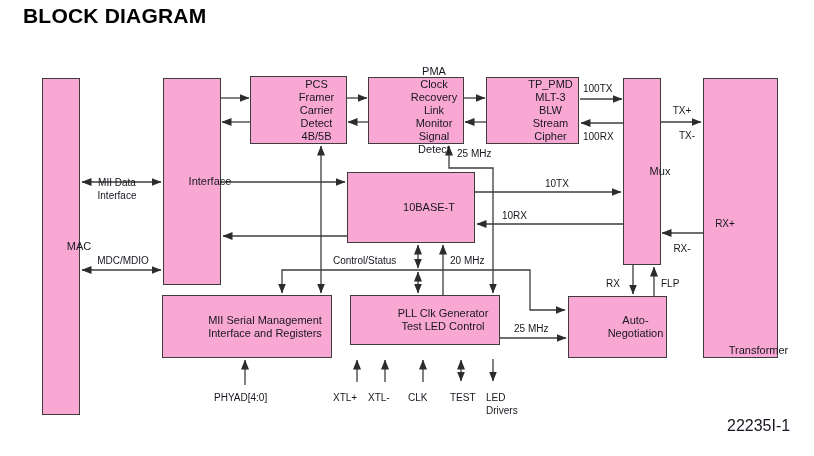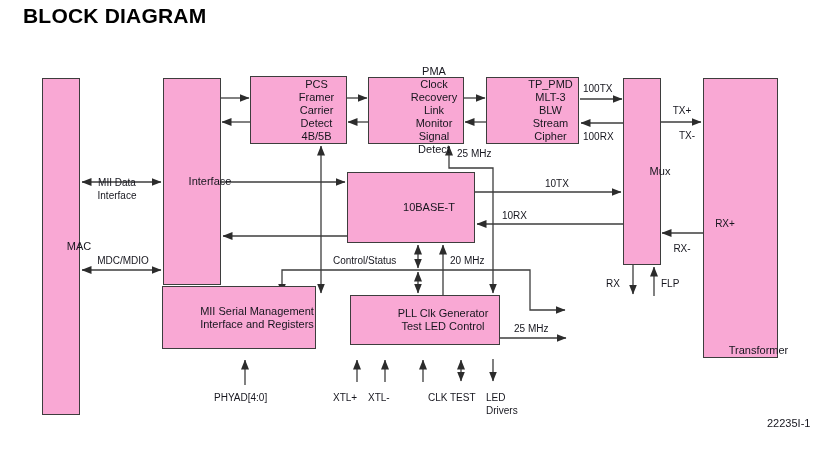--- a/index.html
+++ b/index.html
@@ -6,21 +6,21 @@
   #stage{position:relative;width:814px;height:456px;background:#fff;overflow:hidden;
          font-family:"Liberation Sans", sans-serif;}
   .title{position:absolute;left:23px;top:4px;font-size:21px;font-weight:bold;color:#000;
          letter-spacing:0.2px;z-index:4;}
   svg.wires{position:absolute;left:0;top:0;z-index:1;}
   .box{position:absolute;box-sizing:border-box;border:1.3px solid #3d3d3d;background:#f9a8d4;
        display:flex;flex-direction:column;align-items:center;justify-content:center;
        text-align:center;font-size:11px;line-height:13px;color:#16161e;z-index:2;padding-left:36px;}
   .lbl{position:absolute;font-size:10px;line-height:13px;color:#16161e;z-index:3;white-space:nowrap;}
   .lbl.c{text-align:center;}
-  .figid{position:absolute;left:727px;top:417px;font-size:11px;color:#16161e;z-index:3;margin-left:40px;}
+  .figid{position:absolute;left:727px;top:417px;font-size:16px;color:#16161e;z-index:3;}
 </style>
 </head>
 <body>
 
 <div id="stage">
 
   <div class="title">BLOCK DIAGRAM</div>
 
   <svg class="wires" width="814" height="456" viewBox="0 0 814 456">
     <defs>
@@ -92,27 +92,31 @@
   </div>
   <div class="box" style="left:623px;top:78px;width:38px;height:187px;">
     <span>Mux</span>
   </div>
   <div class="box" style="left:703px;top:78px;width:75px;height:280px;justify-content:flex-end;">
     <span>Transformer</span>
   </div>
   <div class="box" style="left:347px;top:172px;width:128px;height:71px;">
     <span>10BASE-T</span>
   </div>
-  <div class="box" style="left:162px;top:286px;width:154px;height:63px;">
+  <div class="box" style="left:162px;top:295px;width:170px;height:63px;">
     <span>MII Serial Management</span>
     <span>Interface and Registers</span>
   </div>
   <div class="box" style="left:350px;top:295px;width:150px;height:50px;">
     <span>PLL Clk Generator</span>
     <span>Test LED Control</span>
+  </div>
+  <div class="box" style="left:568px;top:296px;width:99px;height:62px;">
+    <span>Auto-</span>
+    <span>Negotiation</span>
   </div>
 
   <div class="lbl c" style="left:80px;top:140px;width:74px;margin-top:36px;">
     <div>MII Data</div>
     <div>Interface</div>
   </div>
   <div class="lbl c" style="left:84px;top:254px;width:78px;">MDC/MDIO</div>
   <div class="lbl" style="left:583px;top:82px;">100TX</div>
   <div class="lbl" style="left:583px;top:130px;">100RX</div>
   <div class="lbl c" style="left:662px;top:104px;width:40px;">TX+</div>
@@ -123,21 +127,21 @@
   <div class="lbl" style="left:502px;top:177px;margin-left:43px;">10TX</div>
   <div class="lbl" style="left:502px;top:209px;">10RX</div>
   <div class="lbl" style="left:333px;top:254px;">Control/Status</div>
   <div class="lbl" style="left:450px;top:254px;">20 MHz</div>
   <div class="lbl" style="left:514px;top:322px;">25 MHz</div>
   <div class="lbl" style="left:606px;top:277px;">RX</div>
   <div class="lbl" style="left:661px;top:277px;">FLP</div>
   <div class="lbl" style="left:214px;top:391px;">PHYAD[4:0]</div>
   <div class="lbl" style="left:333px;top:391px;">XTL+</div>
   <div class="lbl" style="left:368px;top:391px;">XTL-</div>
-  <div class="lbl" style="left:408px;top:391px;margin-left:20px;">CLK</div>
+  <div class="lbl" style="left:408px;top:391px;">CLK</div>
   <div class="lbl" style="left:450px;top:391px;">TEST</div>
   <div class="lbl" style="left:486px;top:391px;">
     <div>LED</div>
     <div>Drivers</div>
   </div>
 
   <div class="figid">22235I-1</div>
 </div>
 
 </body></html>

